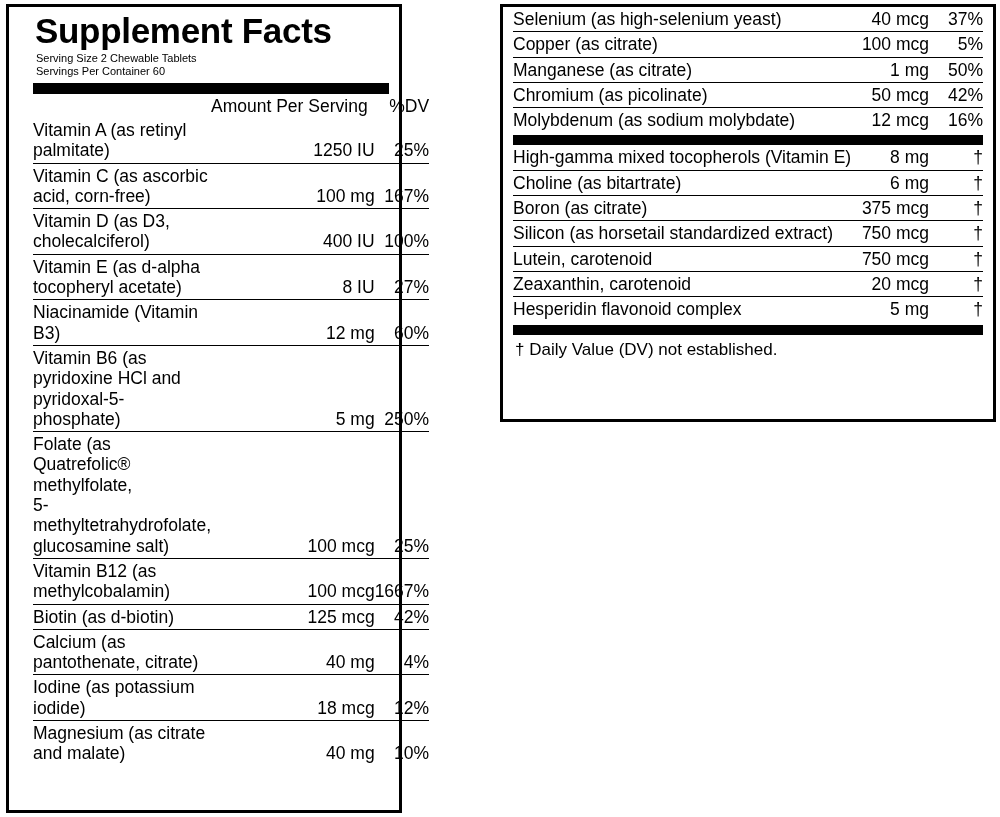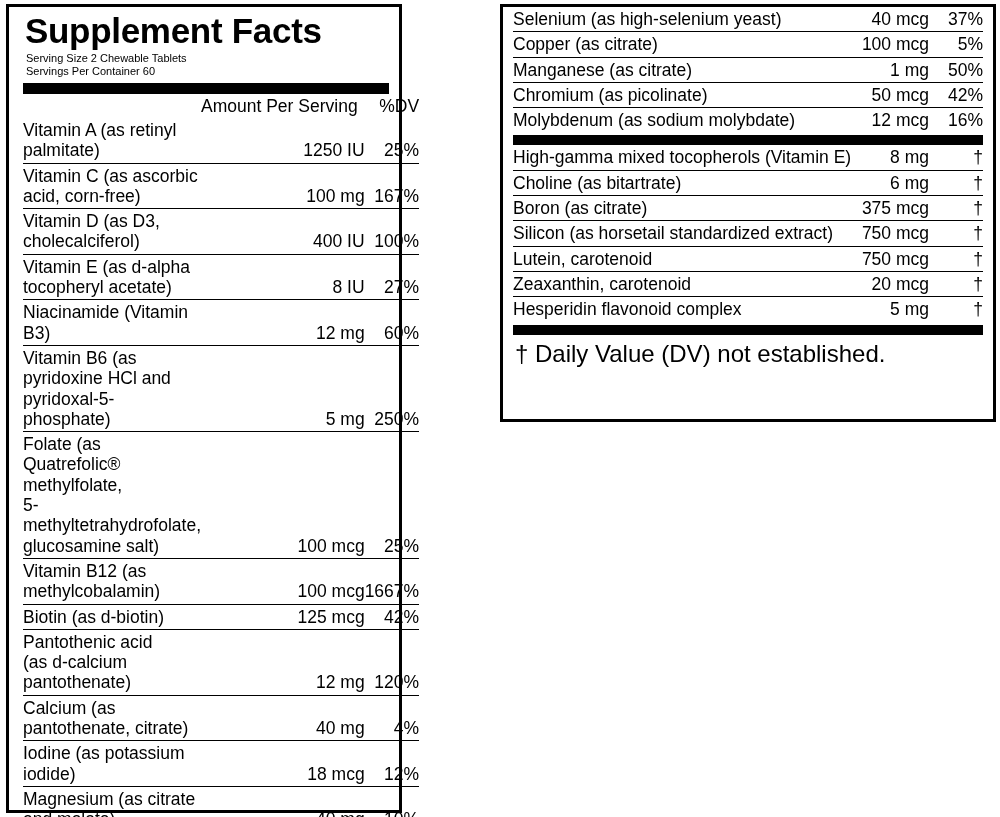--- a/index.html
+++ b/index.html
@@ -19,21 +19,21 @@
     position: absolute;
     border: 3px solid #000;
     background: #fff;
     box-sizing: border-box;
   }
   #left-panel {
     left: 6px;
     top: 4px;
     width: 396px;
     height: 809px;
-    padding: 6px 10px 0 14px;
+    padding: 6px 10px 0 24px;
   }
   #right-panel {
     left: 500px;
     top: 4px;
     width: 496px;
     height: 418px;
     padding: 0 10px 12px 10px;
   }
   .title {
     font-size: 35px;
@@ -98,21 +98,21 @@
   }
   .hdr .dv-hdr {
     text-align: right;
     white-space: nowrap;
     width: 54px;
   }
   .sub {
     display: block;
   }
   .footnote {
-    font-size: 24px;
+    font-size: 17px;
     padding: 5px 0 0 2px;
   }
 </style>
 </head>
 <body>
 
 <div class="panel" id="left-panel">
   <div class="title">Supplement Facts</div>
   <div class="serving-line">Serving Size 2 Chewable Tablets</div>
   <div class="serving-line">Servings Per Container 60</div>
@@ -186,28 +186,20 @@
         </tr>
         <tr>
           <td class="name">
             <span class="sub">Biotin (as d-biotin)</span>
           </td>
           <td class="amount">125 mcg</td>
           <td class="dv">42%</td>
         </tr>
         <tr>
           <td class="name">
-            <span class="sub">Pantothenic acid</span>
-            <span class="sub">(as d-calcium pantothenate)</span>
-          </td>
-          <td class="amount">12 mg</td>
-          <td class="dv">120%</td>
-        </tr>
-        <tr>
-          <td class="name">
             <span class="sub">Calcium (as pantothenate, citrate)</span>
           </td>
           <td class="amount">40 mg</td>
           <td class="dv">4%</td>
         </tr>
         <tr>
           <td class="name">
             <span class="sub">Iodine (as potassium iodide)</span>
           </td>
           <td class="amount">18 mcg</td>

